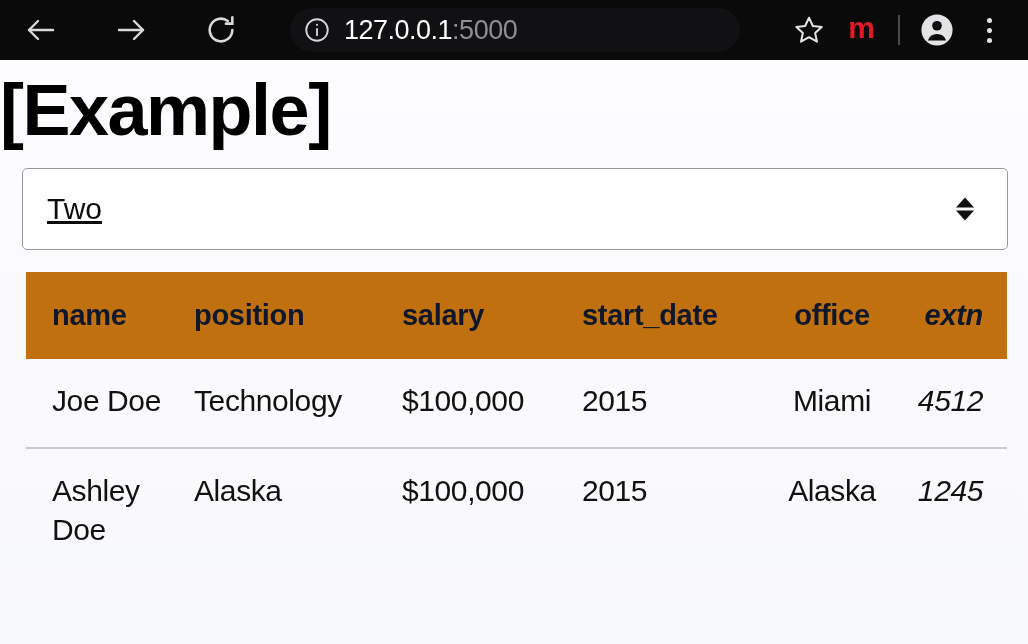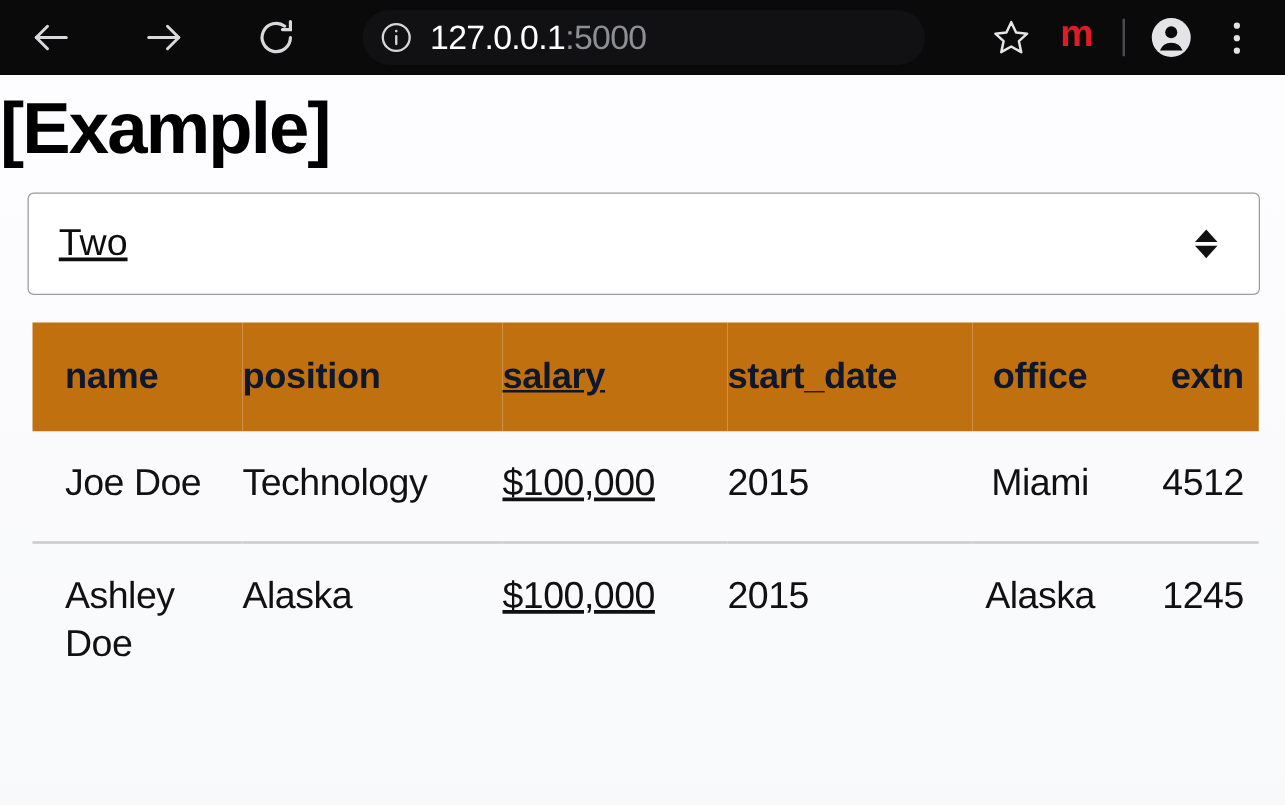--- a/index.html
+++ b/index.html
@@ -102,21 +102,21 @@
     padding: 0;
     background: linear-gradient(180deg, #fdfcfe 0%, #f8f9fb 100%);
     height: 584px;
     width: 1028px;
     position: relative;
   }
 
   .page-title {
     margin: 0;
     padding: 14px 0 0 0;
-    font-size: 58px;
+    font-size: 72px;
     font-weight: 700;
     letter-spacing: -1.5px;
     color: #000000;
     line-height: 1.0;
   }
 
   .controls {
     display: flex;
     align-items: stretch;
     margin: 22px 20px 0 20px;
@@ -210,26 +210,26 @@
     vertical-align: top;
     line-height: 1.32;
     letter-spacing: -0.4px;
   }
   .data-table td:first-child { padding-left: 26px; }
   .data-table tbody tr + tr td {
     border-top: 2px solid #c9c9cf;
   }
   .col-name     { width: 168px; }
   .col-position { width: 208px; }
-  .col-salary   { width: 180px; text-decoration: underline; }
+  .col-salary   { width: 180px; }
   .col-start    { width: 196px; }
   .col-office   { width: 130px; }
   .col-extn     { width: 99px; }
   td.col-office, th.col-office { text-align: center; padding-right: 22px; }
-  td.col-extn,   th.col-extn   { text-align: right; padding-right: 12px; }
+  td.col-extn,   th.col-extn   { text-align: right; padding-right: 24px; font-style: italic; }
 </style>
 </head>
 <body>
 
 <div class="browser-bar">
 
   <div class="nav-btn">
     <svg width="36" height="36" viewBox="0 0 24 24" fill="none" stroke="currentColor" stroke-width="1.6" stroke-linecap="round" stroke-linejoin="round">
       <line x1="20" y1="12" x2="4" y2="12"></line>
       <polyline points="10,6 4,12 10,18"></polyline>

